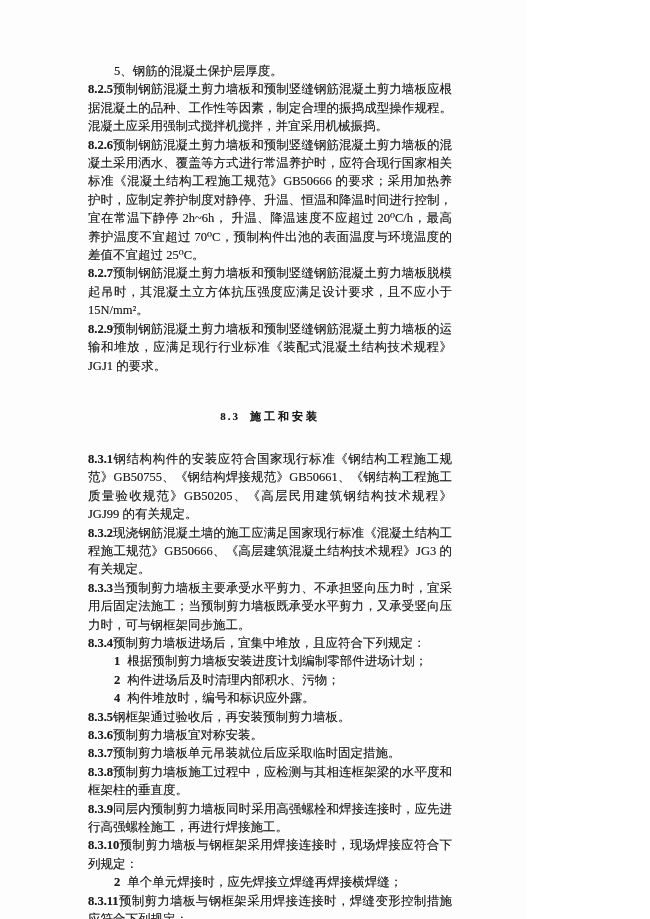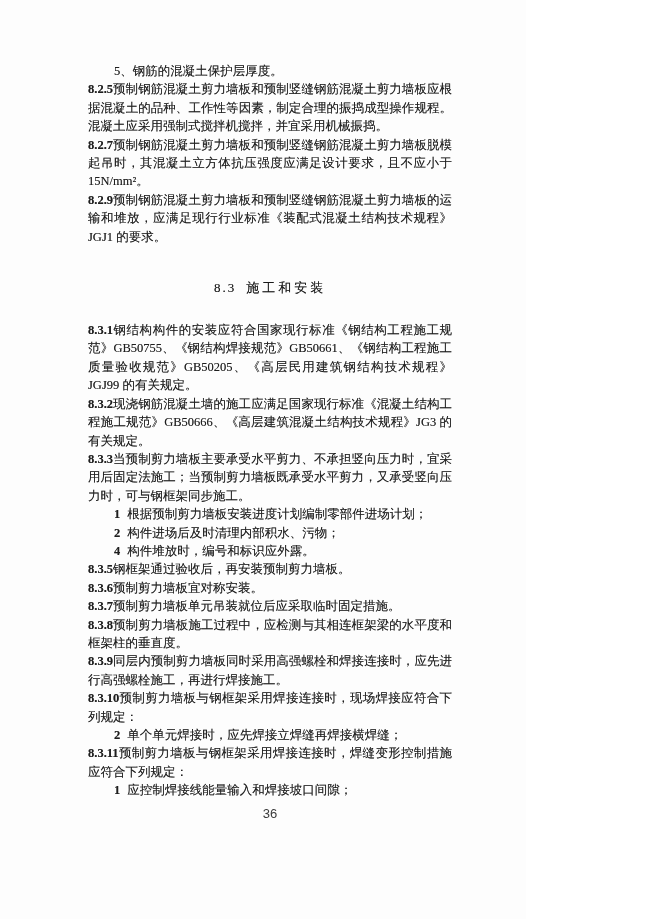--- a/index.html
+++ b/index.html
@@ -25,22 +25,22 @@
   .num {
     font-weight: bold;
     white-space: nowrap;
   }
   .indent { text-indent: 26px; }
   .sub { padding-left: 26px; }
   .sub .num { margin-right: 7px; }
   .heading {
     margin: 30px 0 22px 0;
     text-align: center;
-    font-size: 13px;
-    font-weight: normal;
+    font-size: 11px;
+    font-weight: bold;
     line-height: 23px;
     color: #1a1a1a;
   }
   .heading .hnum { margin-right: 10px; letter-spacing: 2px; }
   .heading .htitle { letter-spacing: 3px; }
   .pageno {
     margin-top: 5px;
     text-align: center;
     font-family: "Liberation Sans", "DejaVu Sans", sans-serif;
     font-size: 13px;
@@ -50,34 +50,36 @@
 </style>
 </head>
 <body>
 
 <div class="page">
 
   <p class="para indent"><span>5、钢筋的混凝土保护层厚度。</span></p>
 
   <p class="para"><span class="num">8.2.5</span><span>预制钢筋混凝土剪力墙板和预制竖缝钢筋混凝土剪力墙板应根据混凝土的品种、工作性等因素，制定合理的振捣成型操作规程。混凝土应采用强制式搅拌机搅拌，并宜采用机械振捣。</span></p>
 
+  <p class="para"><span class="num">8.2.6</span><span>预制钢筋混凝土剪力墙板和预制竖缝钢筋混凝土剪力墙板的混凝土采用洒水、覆盖等方式进行常温养护时，应符合现行国家相关标准《混凝土结构工程施工规范》GB50666 的要求；采用加热养护时，应制定养护制度对静停、升温、恒温和降温时间进行控制，宜在常温下静停 2h~6h，  升温、降温速度不应超过 20⁰C/h，最高养护温度不宜超过 70⁰C，预制构件出池的表面温度与环境温度的差值不宜超过 25⁰C。</span></p>
 
   <p class="para"><span class="num">8.2.7</span><span>预制钢筋混凝土剪力墙板和预制竖缝钢筋混凝土剪力墙板脱模起吊时，其混凝土立方体抗压强度应满足设计要求，且不应小于 15N/mm²。</span></p>
 
 
   <p class="para"><span class="num">8.2.9</span><span>预制钢筋混凝土剪力墙板和预制竖缝钢筋混凝土剪力墙板的运输和堆放，应满足现行行业标准《装配式混凝土结构技术规程》JGJ1 的要求。</span></p>
 
   <h2 class="heading"><span class="hnum">8.3</span><span class="htitle">施工和安装</span></h2>
 
   <p class="para"><span class="num">8.3.1</span><span>钢结构构件的安装应符合国家现行标准《钢结构工程施工规范》GB50755、《钢结构焊接规范》GB50661、《钢结构工程施工质量验收规范》GB50205、《高层民用建筑钢结构技术规程》JGJ99 的有关规定。</span></p>
 
   <p class="para"><span class="num">8.3.2</span><span>现浇钢筋混凝土墙的施工应满足国家现行标准《混凝土结构工程施工规范》GB50666、《高层建筑混凝土结构技术规程》JG3 的有关规定。</span></p>
 
   <p class="para"><span class="num">8.3.3</span><span>当预制剪力墙板主要承受水平剪力、不承担竖向压力时，宜采用后固定法施工；当预制剪力墙板既承受水平剪力，又承受竖向压力时，可与钢框架同步施工。</span></p>
 
+  <p class="para"><span class="num">8.3.4</span><span>预制剪力墙板进场后，宜集中堆放，且应符合下列规定：</span></p>
   <p class="para sub"><span class="num">1</span><span>根据预制剪力墙板安装进度计划编制零部件进场计划；</span></p>
   <p class="para sub"><span class="num">2</span><span>构件进场后及时清理内部积水、污物；</span></p>
   <p class="para sub"><span class="num">4</span><span>构件堆放时，编号和标识应外露。</span></p>
 
   <p class="para"><span class="num">8.3.5</span><span>钢框架通过验收后，再安装预制剪力墙板。</span></p>
 
   <p class="para"><span class="num">8.3.6</span><span>预制剪力墙板宜对称安装。</span></p>
 
   <p class="para"><span class="num">8.3.7</span><span>预制剪力墙板单元吊装就位后应采取临时固定措施。</span></p>
 

